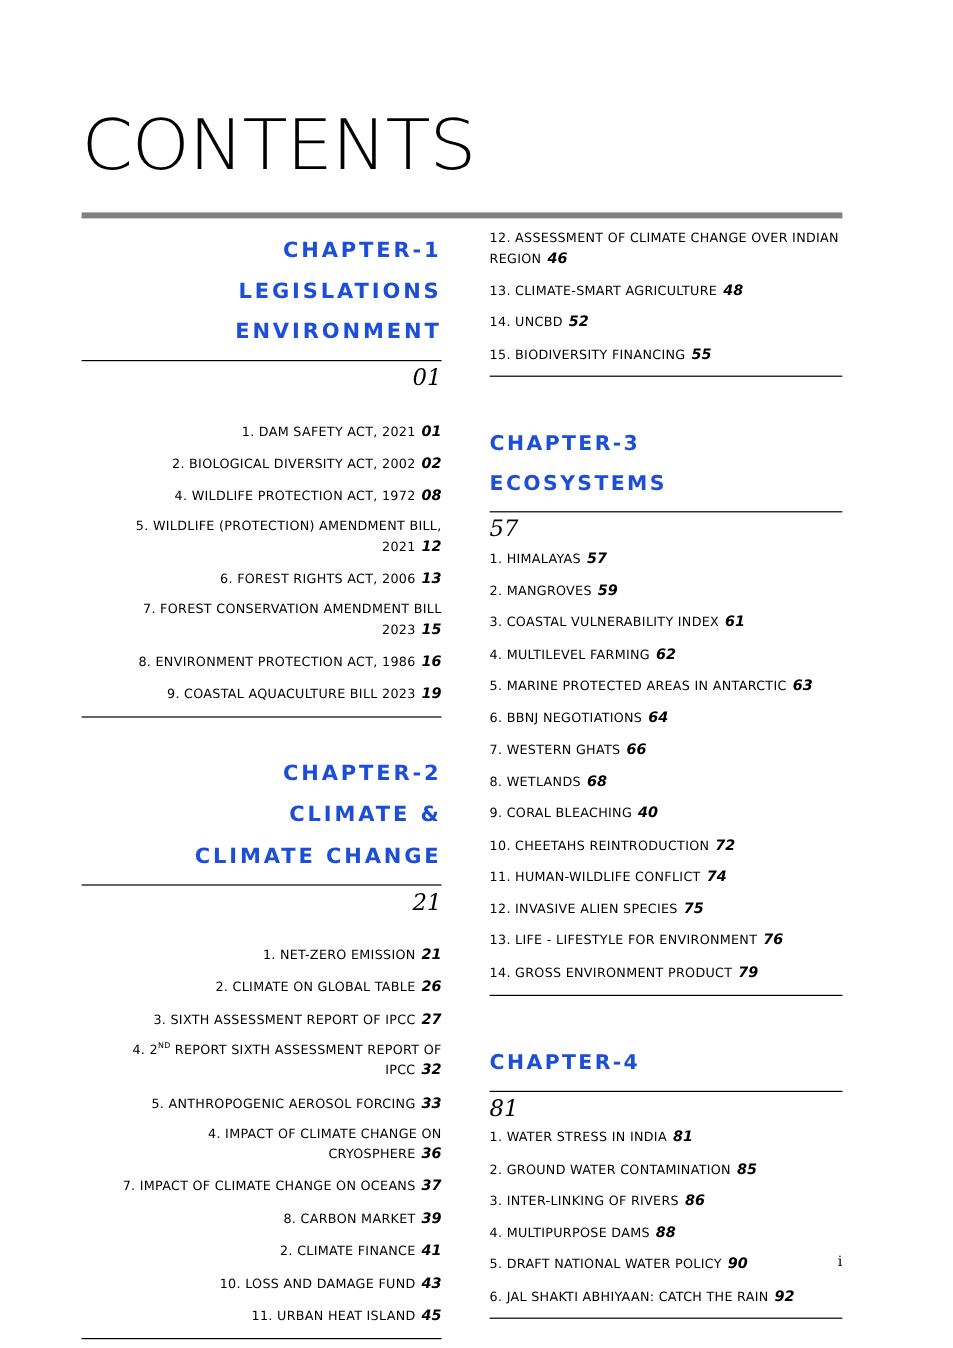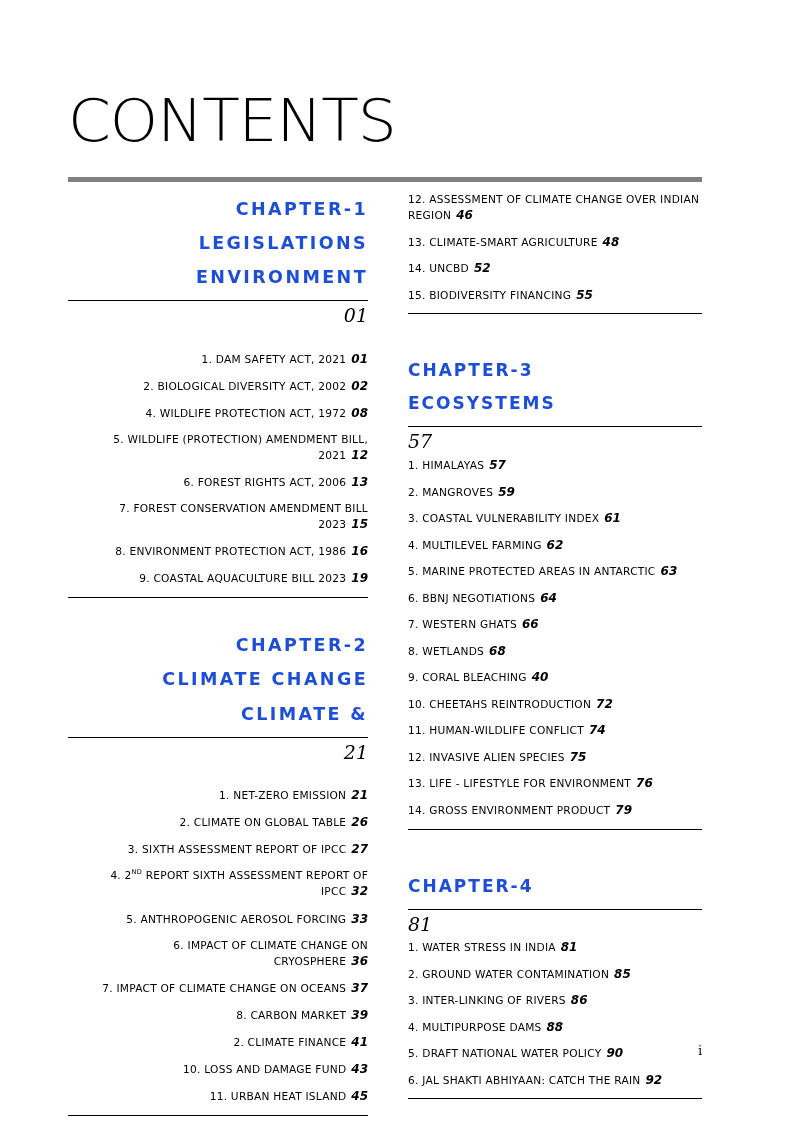--- a/index.html
+++ b/index.html
@@ -190,32 +190,32 @@
           <li class="entry"><span>5. WILDLIFE (PROTECTION) AMENDMENT BILL, 2021</span><span class="pg">12</span></li>
           <li class="entry"><span>6. FOREST RIGHTS ACT, 2006</span><span class="pg">13</span></li>
           <li class="entry"><span>7. FOREST CONSERVATION AMENDMENT BILL 2023</span><span class="pg">15</span></li>
           <li class="entry"><span>8. ENVIRONMENT PROTECTION ACT, 1986</span><span class="pg">16</span></li>
           <li class="entry"><span>9. COASTAL AQUACULTURE BILL 2023</span><span class="pg">19</span></li>
         </ul>
         <div class="rule-bottom"></div>
         <div class="gap-c2"></div>
         <div class="chapter-block">
           <div class="chapter-head">CHAPTER-2</div>
+          <div class="chapter-head">CLIMATE &amp;</div>
           <div class="chapter-head">CLIMATE CHANGE</div>
-          <div class="chapter-head">CLIMATE &amp;</div>
           <div class="rule"></div>
           <div class="chapter-page">21</div>
         </div>
         <ul class="entries entries-top">
           <li class="entry"><span>1. NET-ZERO EMISSION</span><span class="pg">21</span></li>
           <li class="entry"><span>2. CLIMATE ON GLOBAL TABLE</span><span class="pg">26</span></li>
           <li class="entry"><span>3. SIXTH ASSESSMENT REPORT OF IPCC</span><span class="pg">27</span></li>
           <li class="entry"><span>4. 2</span><sup>ND</sup><span> REPORT SIXTH ASSESSMENT REPORT OF IPCC</span><span class="pg">32</span></li>
           <li class="entry"><span>5. ANTHROPOGENIC AEROSOL FORCING</span><span class="pg">33</span></li>
-          <li class="entry"><span>6. IMPACT OF CLIMATE CHANGE ON CRYOSPHERE</span><span class="pg">36</span></li>
+          <li class="entry"><span>4. IMPACT OF CLIMATE CHANGE ON CRYOSPHERE</span><span class="pg">36</span></li>
           <li class="entry"><span>7. IMPACT OF CLIMATE CHANGE ON OCEANS</span><span class="pg">37</span></li>
           <li class="entry"><span>8. CARBON MARKET</span><span class="pg">39</span></li>
           <li class="entry"><span>2. CLIMATE FINANCE</span><span class="pg">41</span></li>
           <li class="entry"><span>10. LOSS AND DAMAGE FUND</span><span class="pg">43</span></li>
           <li class="entry"><span>11. URBAN HEAT ISLAND</span><span class="pg">45</span></li>
         </ul>
         <div class="rule-bottom"></div>
       </div>
   </div>
 

